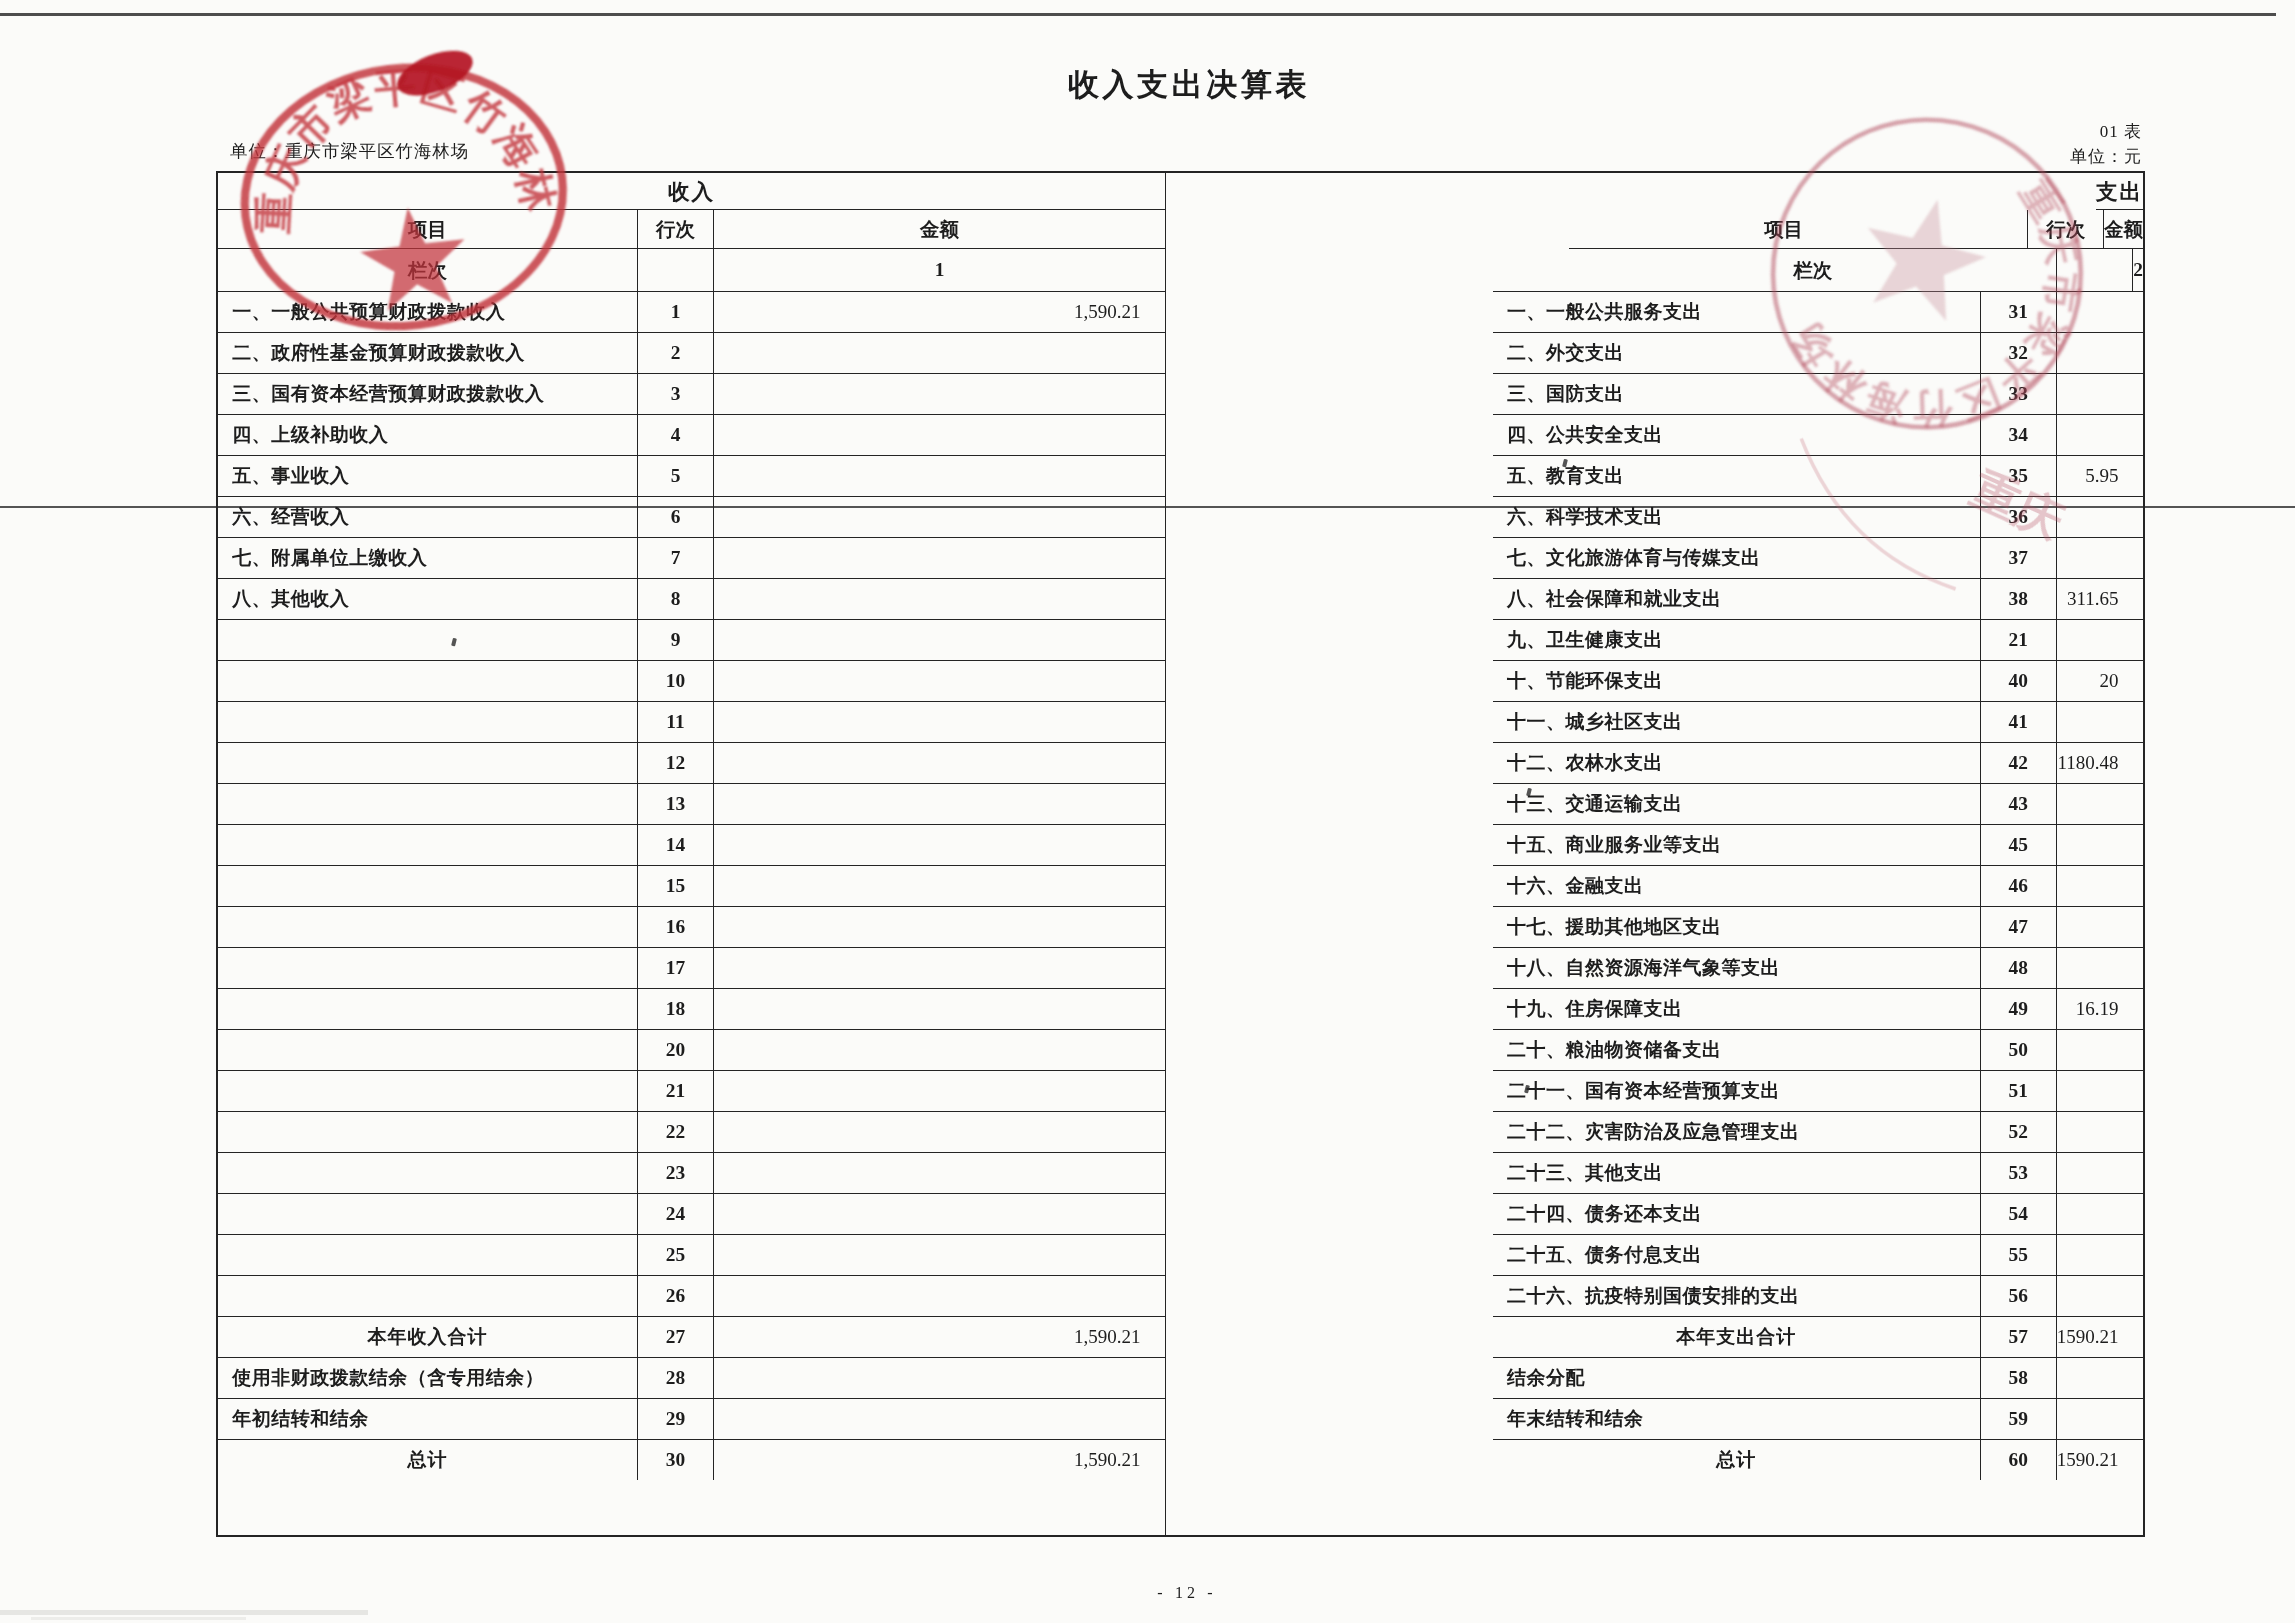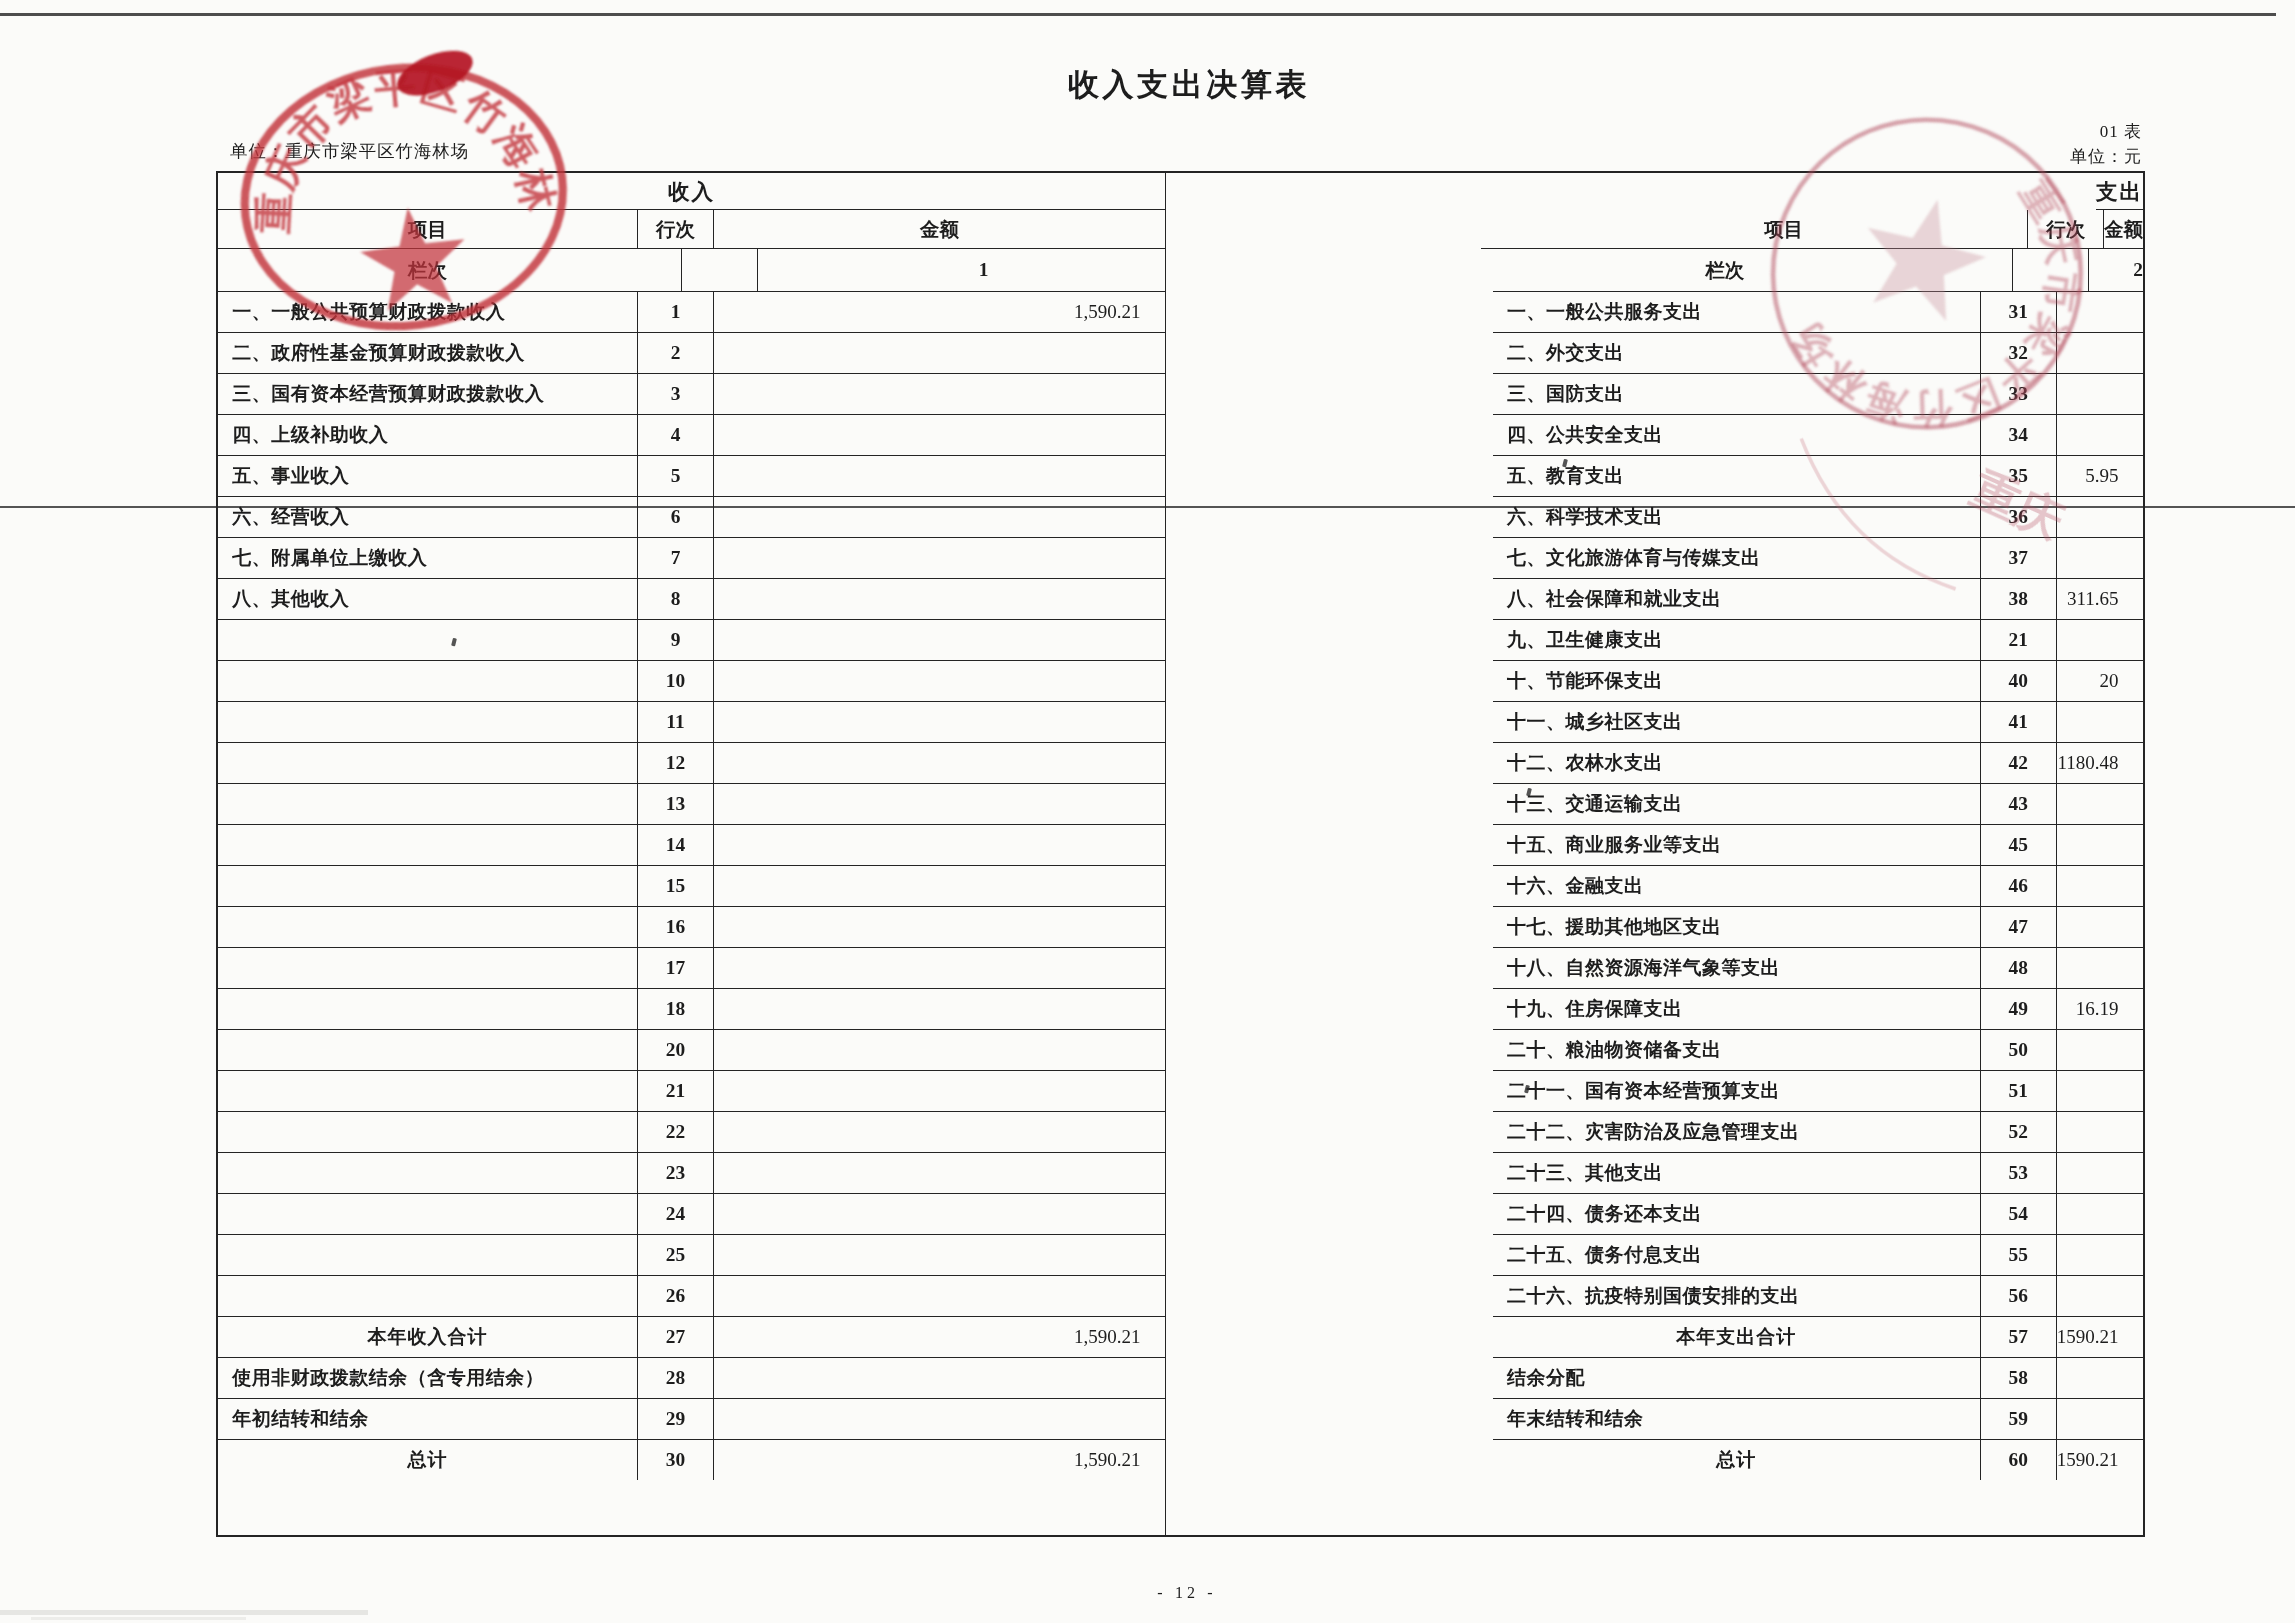--- a/index.html
+++ b/index.html
@@ -22,21 +22,21 @@
             font-size:16px;letter-spacing:4.1px;white-space:nowrap;}
   
   .acct-table{position:absolute;left:216px;top:171px;width:1929px;height:1366px;
               border:2px solid #242424;display:flex;}
   .half{display:flex;flex-direction:column;height:100%;}
   .half.left{width:948px;border-right:1.5px solid #242424;}
   .half.right{flex:1;align-items:flex-end;}
   .hA{height:37px;border-bottom:1.5px solid #242424;display:flex;align-items:center;justify-content:center;
       font-size:21.5px;font-weight:bold;letter-spacing:2px;}
   .hB{height:38px;display:flex;}
-  .hC{height:43px;border-top:1.5px solid #242424;display:flex;gap:44px;}
+  .hC{height:43px;border-top:1.5px solid #242424;display:flex;}
   .rows{flex:1;display:flex;flex-direction:column;}
   .row{height:41px;border-top:1.5px solid #242424;display:flex;}
   .cell{display:flex;align-items:center;overflow:hidden;white-space:nowrap;}
   .left .c-item{width:419px;}
   .right .c-item{width:487px;}
   .c-no{width:77px;border-left:1.5px solid #242424;border-right:1.5px solid #242424;
         justify-content:center;font-weight:bold;font-size:19.4px;}
   .c-amt{flex:1;justify-content:flex-end;padding-right:24.5px;font-size:19px;}
   .hcell{justify-content:center;font-size:19.4px;font-weight:bold;padding:0 !important;}
   .hcell.c-amt{justify-content:center;}

